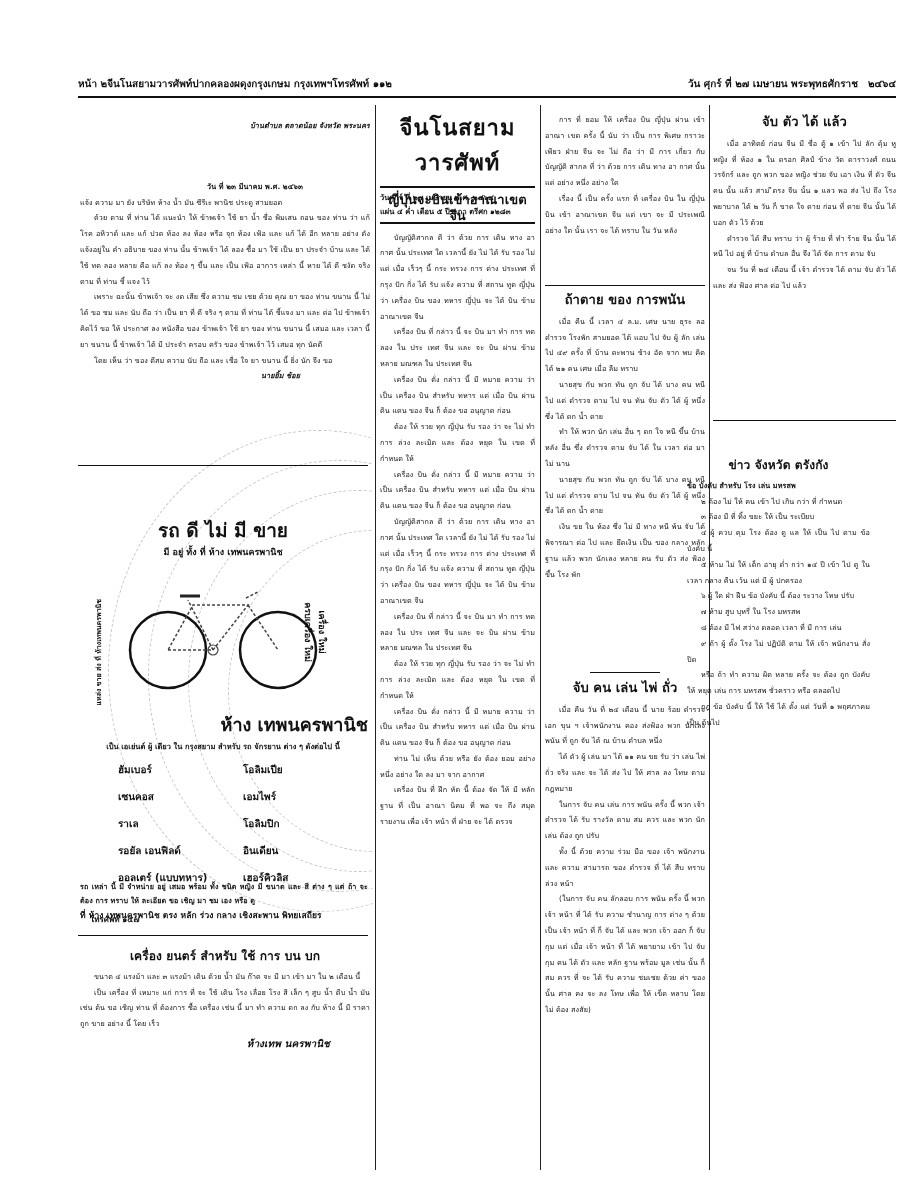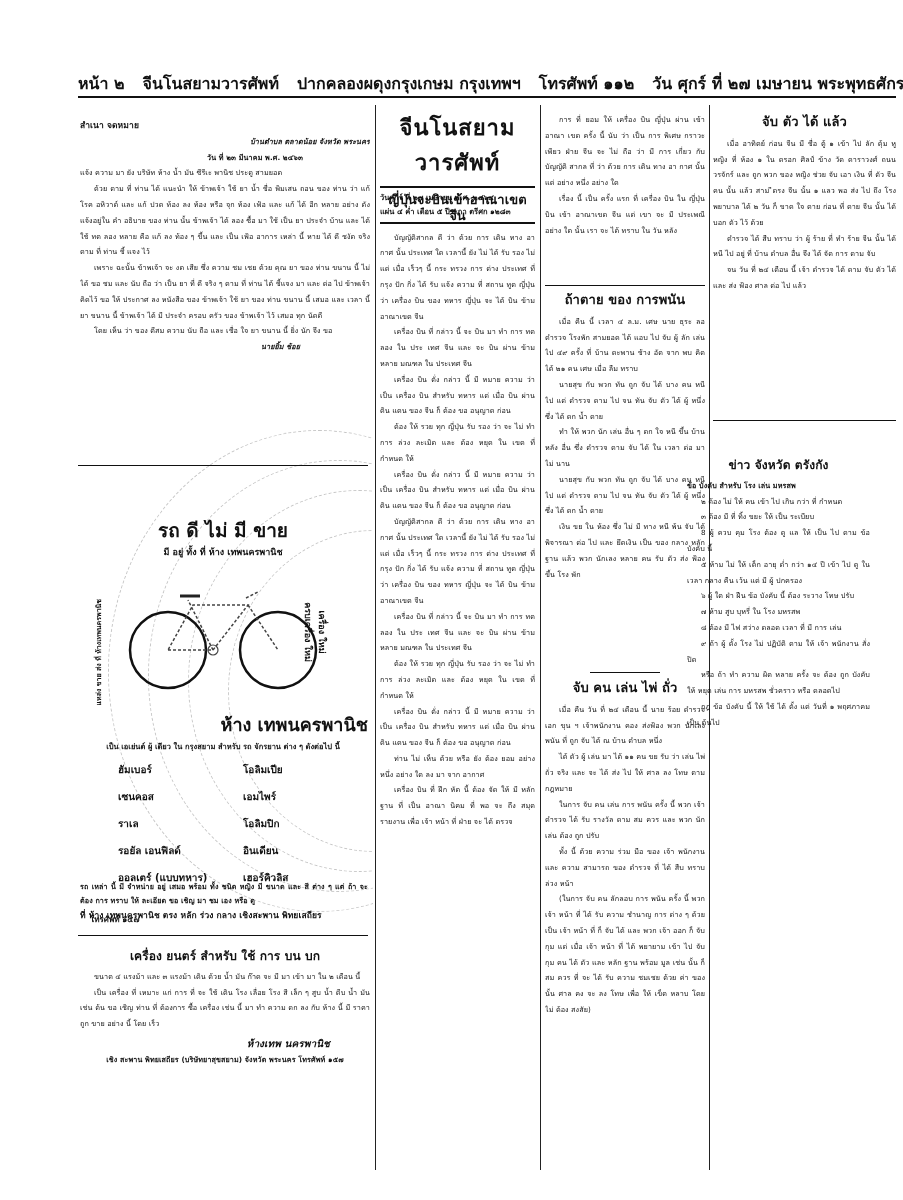--- a/index.html
+++ b/index.html
@@ -1,31 +1,31 @@
 <!DOCTYPE html>
 <html><head>
 <meta charset="utf-8">
 <style>
   html, body { margin:0; padding:0; background:#ffffff; }
   body { width:903px; height:1200px; position:relative; overflow:hidden;
          font-family:"DejaVu Sans", sans-serif; color:#111; }
   .abs { position:absolute; }
-  .hdr { top:72px; left:78px; width:818px; height:22px; font-size:16px; font-weight:bold;
-         display:flex; align-items:center; gap:18px; white-space:nowrap; }
+  .hdr { top:72px; left:78px; width:818px; height:22px; font-size:10px; font-weight:bold;
+         display:flex; align-items:center; white-space:nowrap; }
   .hdr .right { margin-left:auto; display:flex; gap:10px; }
   .rule { background:#111; }
   .col { font-size:7.2px; line-height:15.8px; text-align:justify; overflow:hidden;
          letter-spacing:0.1px; }
   .col p { margin:0; text-indent:14px; }
   .col .ni { text-indent:0; }
   .h1 { font-size:13px; font-weight:bold; text-align:center; margin:4px 0 6px; }
   .h2 { font-size:12px; font-weight:bold; text-align:center; margin:6px 0 4px; }
   .mast { font-size:22px; font-weight:bold; text-align:center; letter-spacing:1px; }
   .sub { font-size:7.5px; font-weight:bold; text-align:left; line-height:14px; }
-  .center { text-align:center; }
+  .center { text-align:center;margin-top:45px; }
   .right-al { text-align:right;font-style:italic; }
   .ad-title { font-size:19px; font-weight:bold; text-align:center; }
   .ad-sub { font-size:9px; font-weight:bold; text-align:center; }
   .models { display:grid; grid-template-columns:1fr 1fr; font-size:10px; font-weight:bold;
             row-gap:12px; padding-left:20px; }
   .stipple { position:absolute; border-radius:50%; border:1px dashed #999; opacity:0.55; }
   .vrule { position:absolute; width:1px; background:#222; }
   .bike { position:absolute; }
 </style>
 </head>
@@ -41,21 +41,20 @@
     <span>๒๔๖๔</span>
   </span>
 </div>
 <div class="abs rule" style="top:96px;left:78px;width:818px;height:2px;"></div>
 
 <div class="vrule" style="left:375px;top:105px;height:1065px;"></div>
 <div class="vrule" style="left:540px;top:105px;height:1065px;"></div>
 <div class="vrule" style="left:709px;top:105px;height:1065px;"></div>
 
 <div class="abs col" style="left:80px;top:118px;width:290px;height:295px;">
-  <div class="ni" style="font-weight:bold;font-size:8.5px;">สำเนา จดหมาย</div>
   <div class="right-al" style="font-weight:bold;">บ้านตำบล ตลาดน้อย จังหวัด พระนคร</div>
   <div class="center" style="font-weight:bold;padding-left:60px;">วัน ที่ ๒๓ มีนาคม พ.ศ. ๒๔๖๓</div>
   <div class="ni">แจ้ง ความ มา ยัง บริษัท ห้าง น้ำ มัน ซีรีเะ พานิช ประตู สามยอด</div>
   <p>ด้วย ตาม ที่ ท่าน ได้ แนะนำ ให้ ข้าพเจ้า ใช้ ยา น้ำ ชื่อ พิมเสน ถอน ของ ท่าน ว่า แก้ โรค อหิวาต์ และ แก้ ปวด ท้อง ลง ท้อง หรือ จุก ท้อง เฟ้อ และ แก้ ได้ อีก หลาย อย่าง ดัง แจ้งอยู่ใน คำ อธิบาย ของ ท่าน นั้น ข้าพเจ้า ได้ ลอง ซื้อ มา ใช้ เป็น ยา ประจำ บ้าน และ ได้ ใช้ ทด ลอง หลาย คือ แก้ ลง ท้อง ๆ ขึ้น และ เป็น เฟ้อ อาการ เหล่า นี้ หาย ได้ ดี ชงัด จริง ตาม ที่ ท่าน ชี้ แจง ไว้</p>
   <p>เพราะ ฉะนั้น ข้าพเจ้า จะ งด เสีย ซึ่ง ความ ชม เชย ด้วย คุณ ยา ของ ท่าน ขนาน นี้ ไม่ ได้ ขอ ชม และ นับ ถือ ว่า เป็น ยา ที่ ดี จริง ๆ ตาม ที่ ท่าน ได้ ชี้แจง มา และ ต่อ ไป ข้าพเจ้า คิดไว้ ขอ ให้ ประกาศ ลง หนังสือ ของ ข้าพเจ้า ใช้ ยา ของ ท่าน ขนาน นี้ เสมอ และ เวลา นี้ ยา ขนาน นี้ ข้าพเจ้า ได้ มี ประจำ ครอบ ครัว ของ ข้าพเจ้า ไว้ เสมอ ทุก นัดดี</p>
   <p>โดย เห็น ว่า ของ ดีสม ความ นับ ถือ และ เชื่อ ใจ ยา ขนาน นี้ ยิ่ง นัก จึง ขอ</p>
   <div class="right-al" style="font-weight:bold;padding-right:70px;">นายยิ้ม ช้อย</div>
 </div>
 
 <div class="abs" style="left:78px;top:410px;width:295px;height:515px;overflow:hidden;">
@@ -163,21 +162,21 @@
   <p>เมื่อ อาทิตย์ ก่อน จีน มี ชื่อ ตู้ ๑ เข้า ไป ลัก ตุ้ม หู หญิง ที่ ห้อง ๑ ใน ตรอก ศิลป์ ข้าง วัด ดาราวงศ์ ถนน วรจักร์ และ ถูก พวก ของ หญิง ช่วย จับ เอา เงิน ที่ ตัว จีน คน นั้น แล้ว สาม ีตรง จีน นั้น ๑ แลว พอ ส่ง ไป ถึง โรงพยาบาล ได้ ๒ วัน ก็ ขาด ใจ ตาย ก่อน ที่ ตาย จีน นั้น ได้ บอก ตัว ไว้ ด้วย</p>
   <p>ตำรวจ ได้ สืบ ทราบ ว่า ผู้ ร้าย ที่ ทำ ร้าย จีน นั้น ได้ หนี ไป อยู่ ที่ บ้าน ตำบล อื่น จึง ได้ จัด การ ตาม จับ</p>
   <p>จน วัน ที่ ๒๔ เดือน นี้ เจ้า ตำรวจ ได้ ตาม จับ ตัว ได้ และ ส่ง ฟ้อง ศาล ต่อ ไป แล้ว</p>
 </div>
 <div class="abs rule" style="left:713px;top:420px;width:183px;height:1px;"></div>
 <div class="abs col" style="left:687px;top:424px;width:183px;height:740px;margin-top:28px;">
   <div class="h2">ข่าว จังหวัด ตรังกัง</div>
   <div class="ni" style="font-weight:bold;">ข้อ บังคับ สำหรับ โรง เล่น มหรสพ</div>
   <p>๒ ต้อง ไม่ ให้ คน เข้า ไป เกิน กว่า ที่ กำหนด</p>
   <p>๓ ต้อง มี ที่ ทิ้ง ขยะ ให้ เป็น ระเบียบ</p>
-  <p>8 ผู้ ควบ คุม โรง ต้อง ดู แล ให้ เป็น ไป ตาม ข้อ บังคับ นี้</p>
+  <p>๔ ผู้ ควบ คุม โรง ต้อง ดู แล ให้ เป็น ไป ตาม ข้อ บังคับ นี้</p>
   <p>๕ ห้าม ไม่ ให้ เด็ก อายุ ต่ำ กว่า ๑๔ ปี เข้า ไป ดู ใน เวลา กลาง คืน เว้น แต่ มี ผู้ ปกครอง</p>
   <p>๖ ผู้ ใด ฝ่า ฝืน ข้อ บังคับ นี้ ต้อง ระวาง โทษ ปรับ</p>
   <p>๗ ห้าม สูบ บุหรี่ ใน โรง มหรสพ</p>
   <p>๘ ต้อง มี ไฟ สว่าง ตลอด เวลา ที่ มี การ เล่น</p>
   <p>๙ ถ้า ผู้ ตั้ง โรง ไม่ ปฏิบัติ ตาม ให้ เจ้า พนักงาน สั่ง ปิด</p>
   <p>หรือ ถ้า ทำ ความ ผิด หลาย ครั้ง จะ ต้อง ถูก บังคับ ให้ หยุด เล่น การ มหรสพ ชั่วคราว หรือ ตลอดไป</p>
   <p>กฎ ข้อ บังคับ นี้ ให้ ใช้ ได้ ตั้ง แต่ วันที่ ๑ พฤศภาคม เป็น ต้นไป</p>
 </div>
 
 </body></html>

